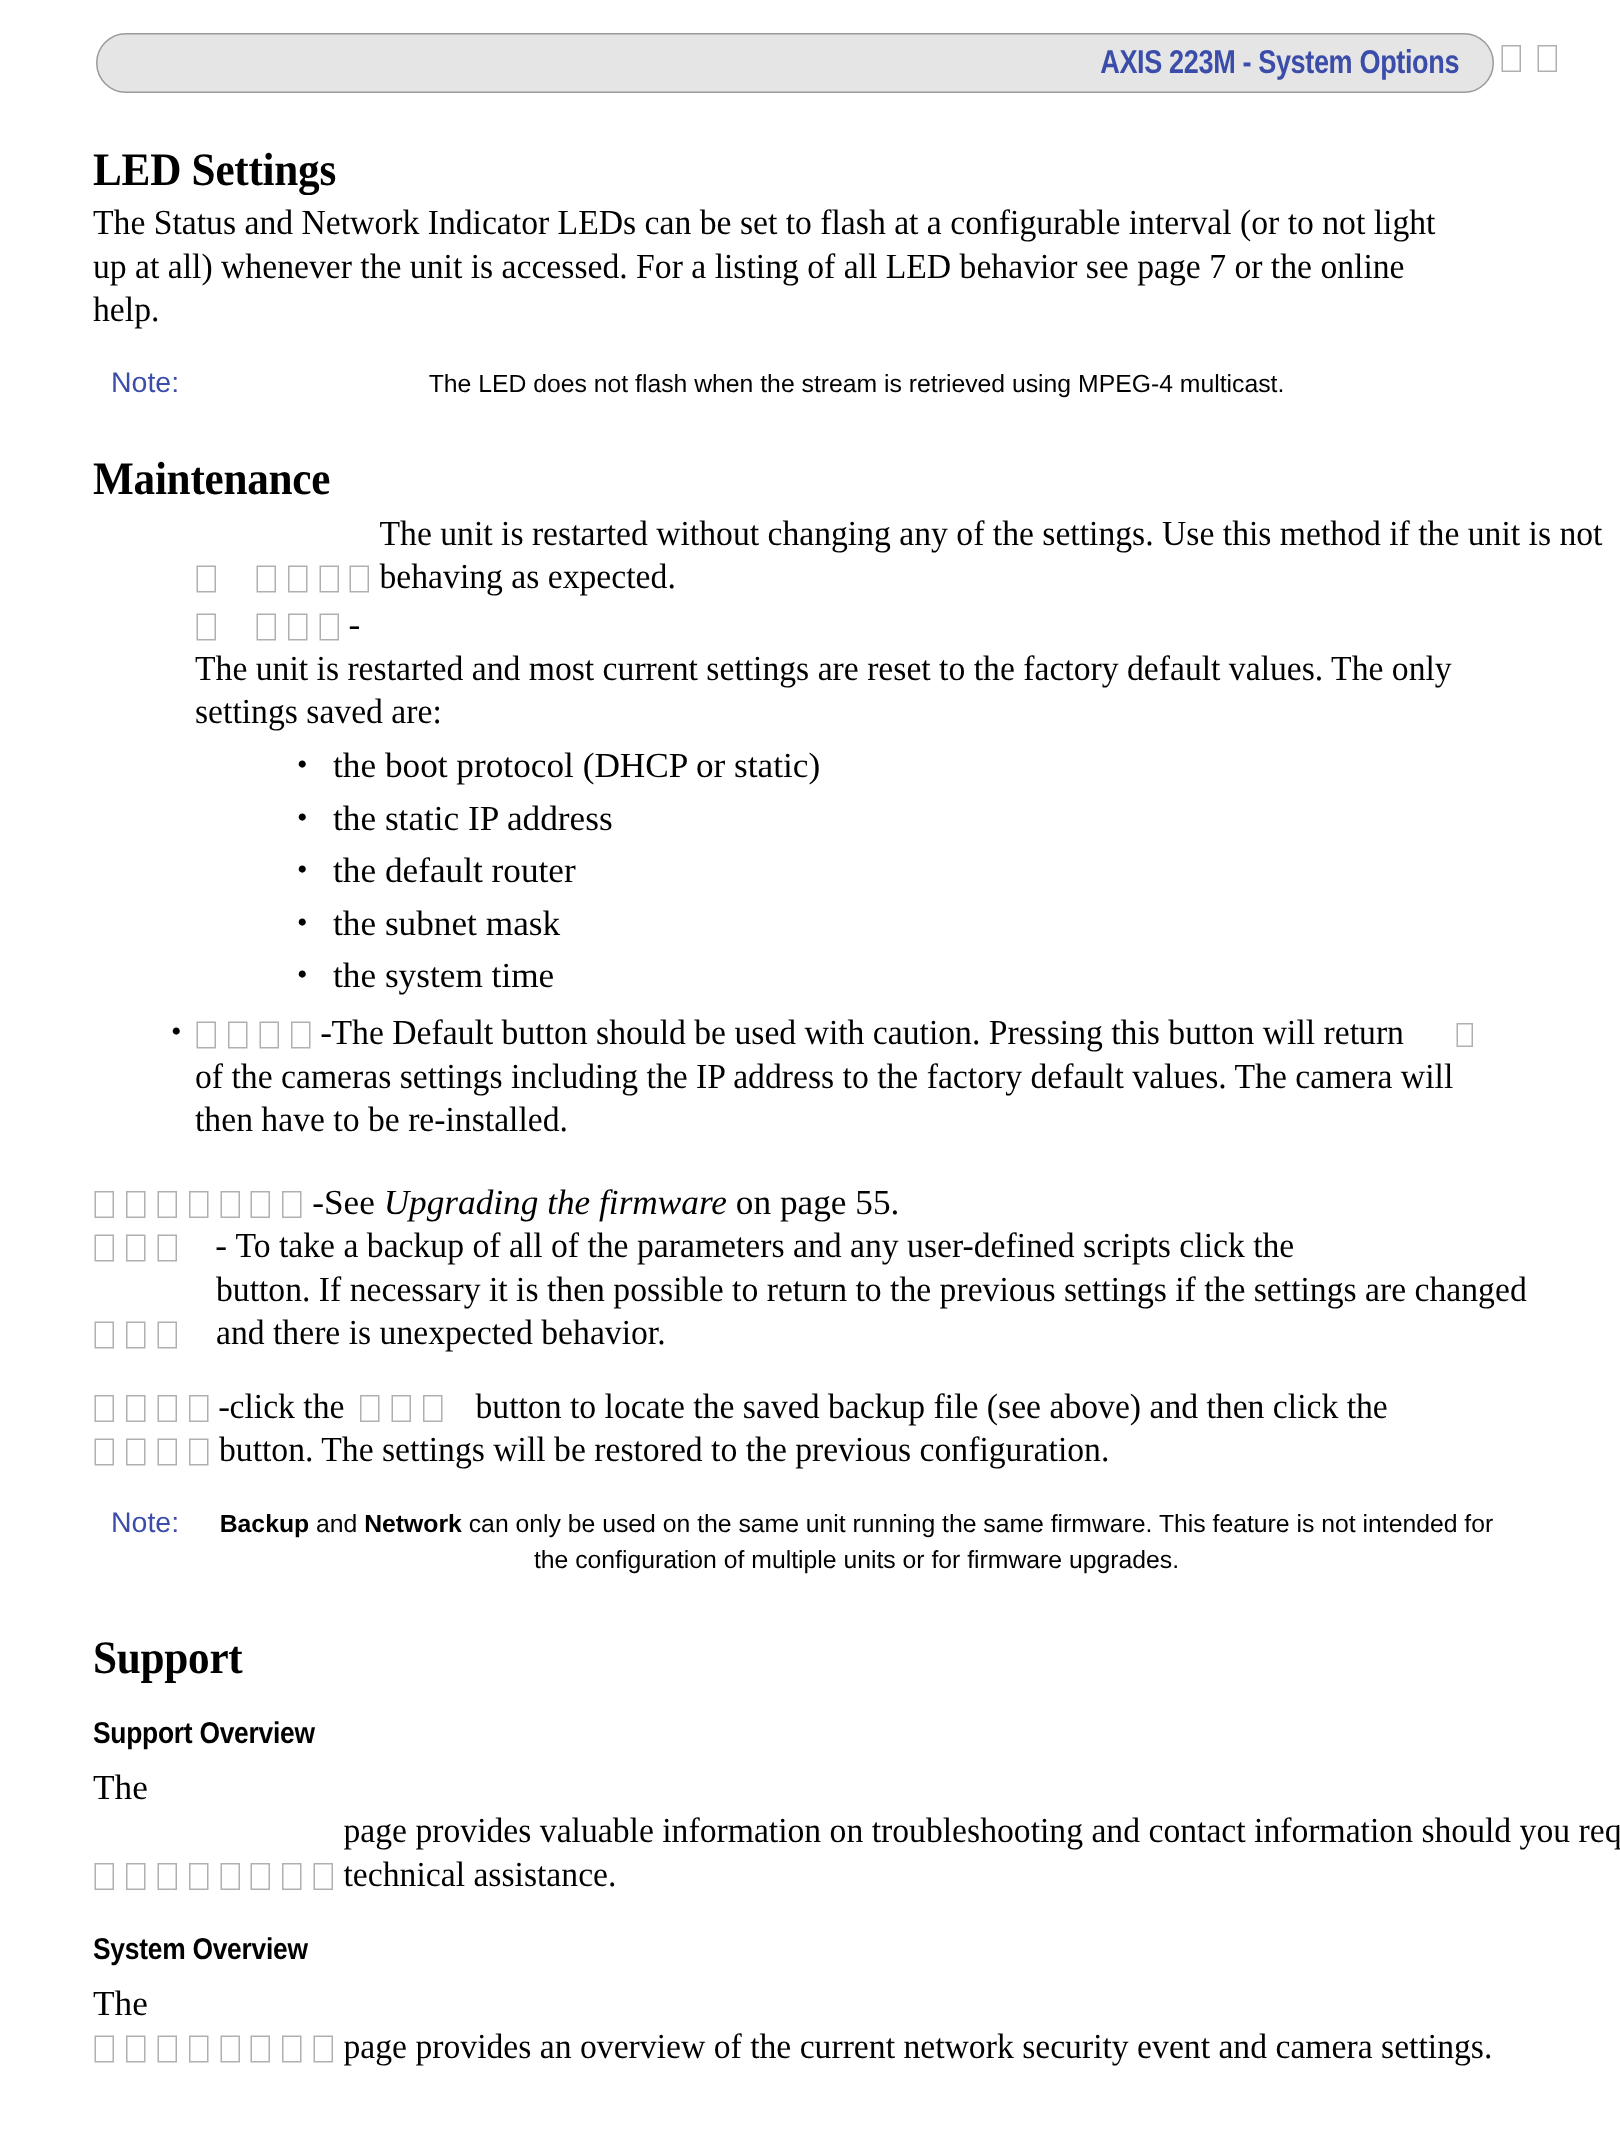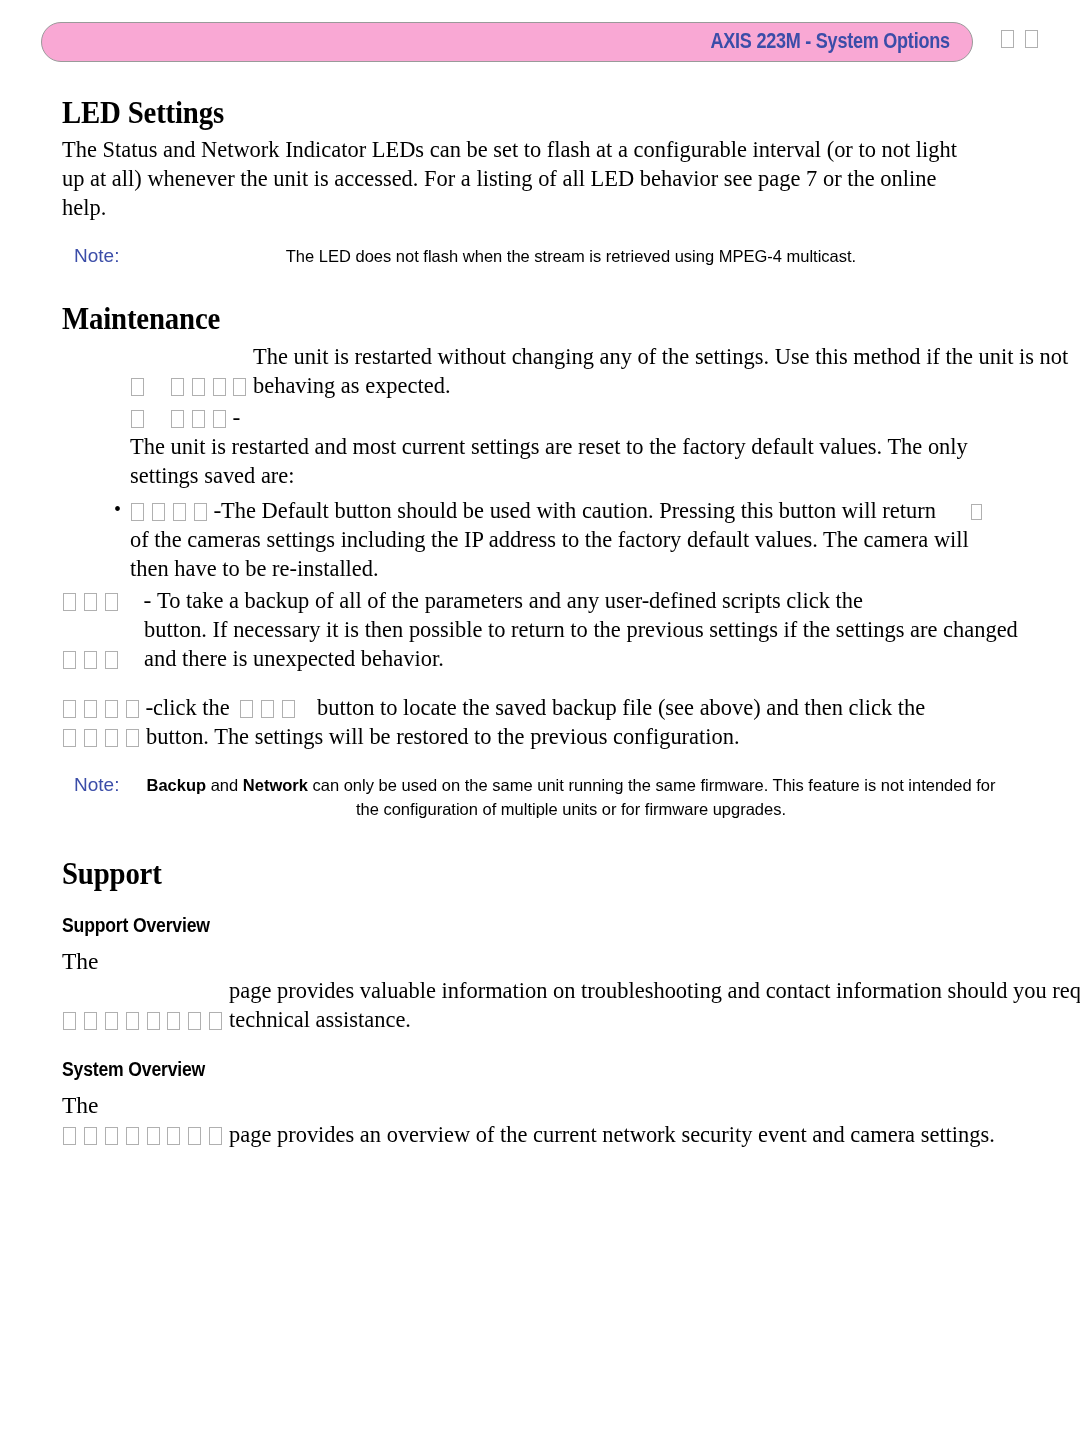--- a/index.html
+++ b/index.html
@@ -25,28 +25,28 @@
   
   .header-band {
     position: absolute;
     left: 0;
     top: 22px;
     width: 1080px;
     height: 44px;
   }
   .header-pill {
     position: absolute;
-    left: 41px;
+    left: 64px;
     top: 0;
     width: 932px;
     height: 40px;
     border: 1.3px solid #9a9a9a;
     border-radius: 22px;
     box-sizing: border-box;
-    background: #f9a8d4;
+    background: #e5e5e5;
   }
   .header-title {
     position: absolute;
     right: 22px;
     top: 50%;
     transform: translateY(-52%);
     font-family: "Liberation Sans", sans-serif;
     font-weight: bold;
     font-size: 22px;
     letter-spacing: -0.3px;
@@ -234,32 +234,50 @@
 
       <li>
         <span class="gbox-run">
           <span class="gbox"></span>
           <span class="gap-wide"></span>
           <span class="gbox"></span>
           <span class="gbox"></span>
           <span class="gbox"></span>
         </span><span>-</span><span class="squeeze">The unit is restarted and most current settings are reset to the factory default values. The only settings saved are:</span>
 
+        <ul class="sub">
+          <li><span>the boot protocol (DHCP or static)</span></li>
+          <li><span>the static IP address</span></li>
+          <li><span>the default router</span></li>
+          <li><span>the subnet mask</span></li>
+          <li><span>the system time</span></li>
+        </ul>
       </li>
 
       <li class="dot" style="margin-top:6px;">
         <span class="gbox-run">
           <span class="gbox"></span>
           <span class="gbox"></span>
           <span class="gbox"></span>
           <span class="gbox"></span>
         </span><span>-</span><span class="squeeze">The Default button should be used with caution. Pressing this button will return</span><span class="gbox sm"></span><span class="squeeze">of the cameras settings including the IP address to the factory default values. The camera will then have to be re-installed.</span>
       </li>
     </ul>
 
+    <p class="body blk" style="margin-top:26px;">
+      <span class="gbox-run">
+        <span class="gbox"></span>
+        <span class="gbox"></span>
+        <span class="gbox"></span>
+        <span class="gbox"></span>
+        <span class="gbox"></span>
+        <span class="gbox"></span>
+        <span class="gbox"></span>
+      </span><span>-</span><span>See </span><i class="title">Upgrading the firmware</i><span> on page 55.</span>
+    </p>
 
     <p class="body blk" style="">
       <span class="gbox-run">
         <span class="gbox"></span>
         <span class="gbox"></span>
         <span class="gbox"></span>
         <span class="gap-wide"></span>
       </span><span>-</span>
       <span class="squeeze">To take a backup of all of the parameters and any user-defined scripts click the</span><br>
       <span class="gbox-run">

